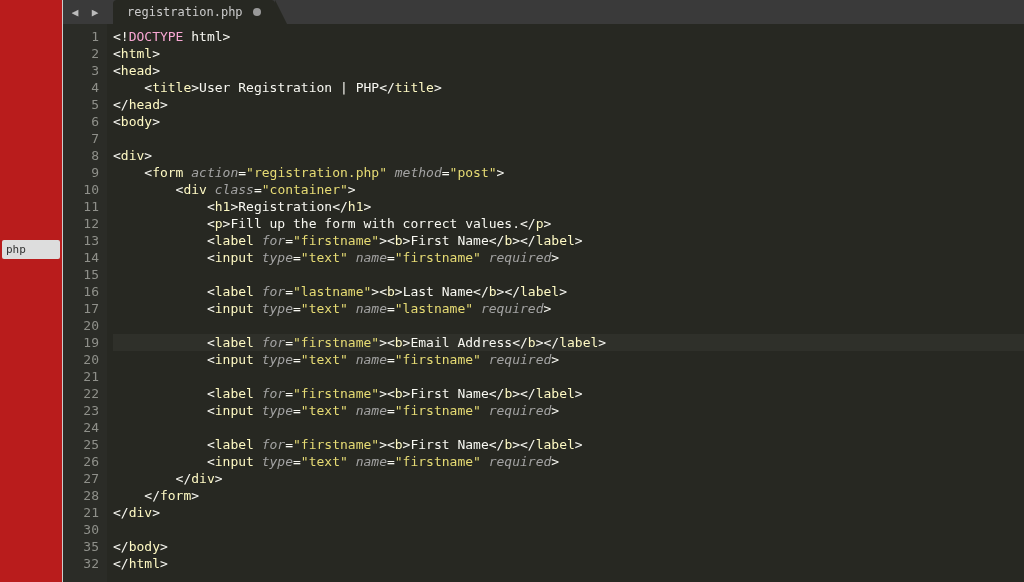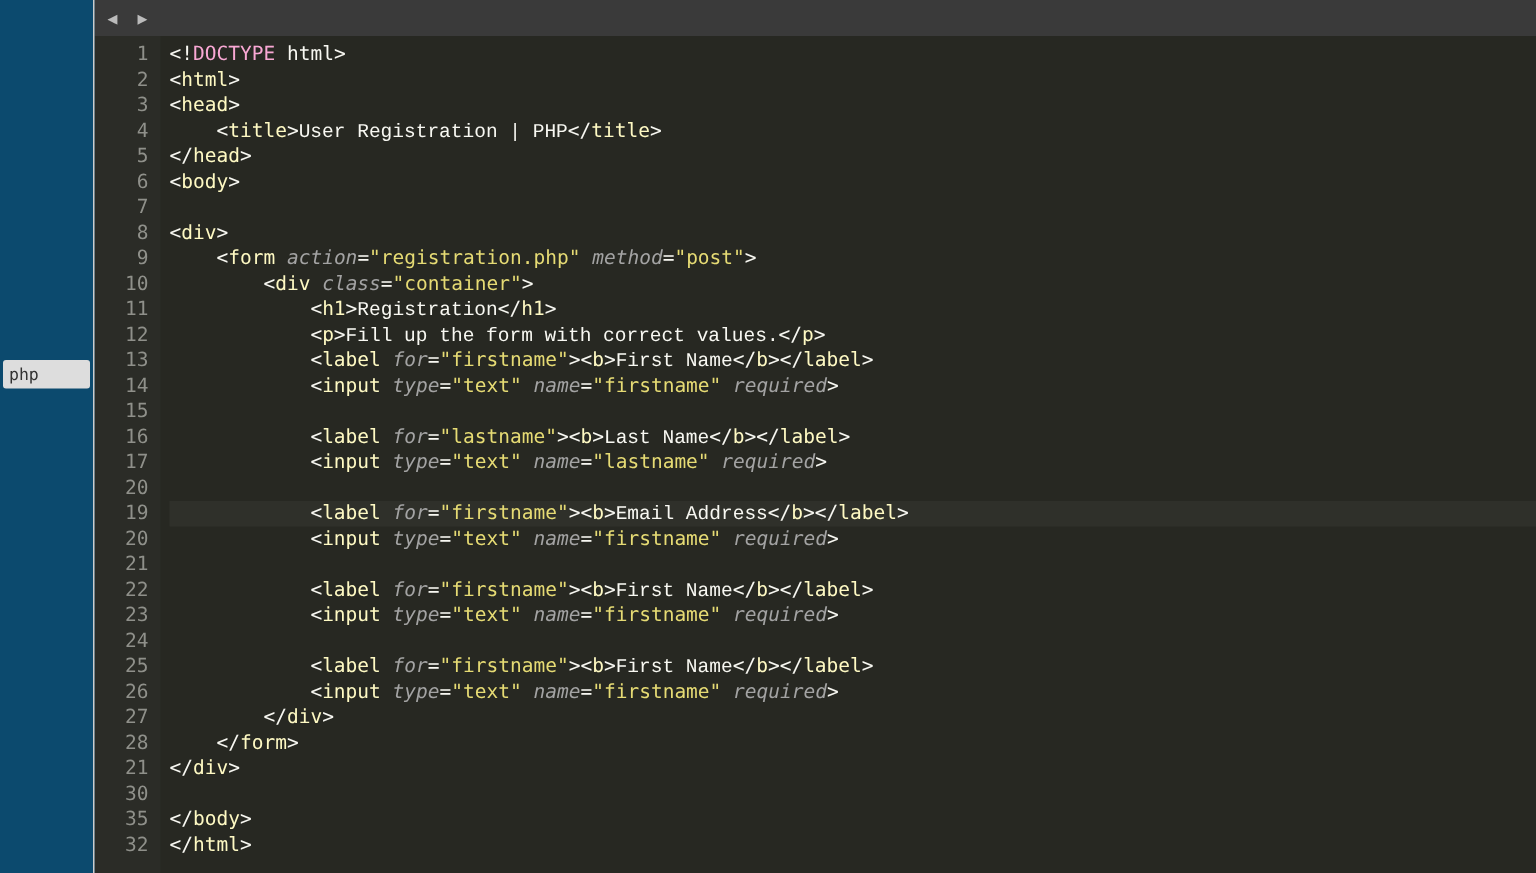--- a/index.html
+++ b/index.html
@@ -12,21 +12,21 @@
     width: 1024px;
     height: 582px;
   }
   .app {
     display: flex;
     width: 100%;
     height: 100%;
   }
   .sidebar {
     width: 63px;
-    background: #0c4a6e;
+    background: #b91c1c;
     color: #333;
     border-right: 1px solid #ccc;
     height: 100%;
     position: relative;
   }
   .sidebar-file {
     position: absolute;
     top: 240px;
     left: 2px;
     right: 2px;
@@ -123,41 +123,47 @@
   }
   .line { height: 17px; }
   .hl-line {
     background: rgba(255,255,255,0.04);
   }
   
   .p  { color: #f8f8f2; }           
   .tag{ color: #fef9c3; }
   .attr{ color: #a3a3a3; font-style: italic; }          
   .str{ color: #e6db74; }           
-  .txt{ color: #f8f8f2; font-family: Liberation Mono, monospace; }
+  .txt{ color: #f8f8f2; }
   .doctype { color: #f9a8d4; }
 </style>
 </head>
 <body>
 
 <div class="app">
 
   <div class="sidebar">
     <div class="sidebar-file">
       <span>php</span>
     </div>
   </div>
 
   <div class="main">
 
     <div class="titlebar">
       <div class="nav-arrow">◀</div>
       <div class="nav-arrow">▶</div>
     </div>
 
+    <div class="tabbar">
+      <div class="tab">
+        <span>registration.php</span>
+        <span class="dirty-dot"></span>
+      </div>
+    </div>
 
     <div class="editor">
       <div class="gutter" id="gutter">
           <div class="line">1</div>
           <div class="line">2</div>
           <div class="line">3</div>
           <div class="line">4</div>
           <div class="line">5</div>
           <div class="line">6</div>
           <div class="line">7</div>

